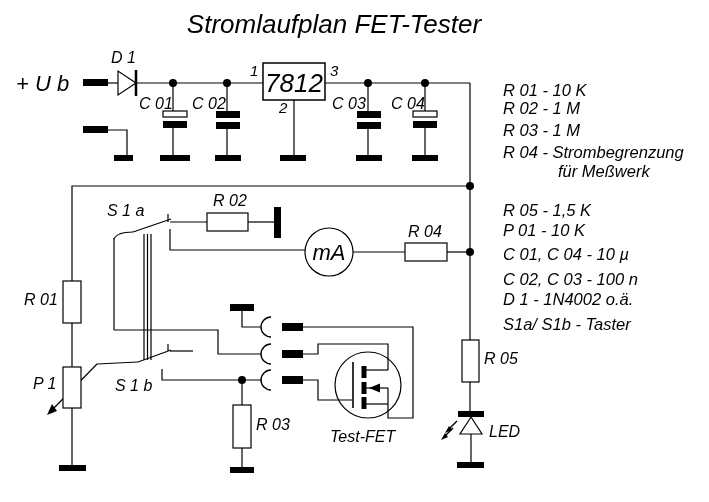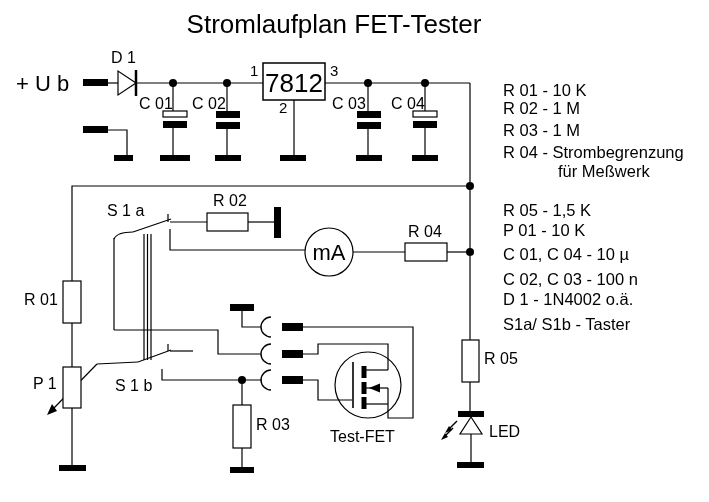--- a/index.html
+++ b/index.html
@@ -1,16 +1,16 @@
 <!DOCTYPE html>
 <html><head>
 <meta charset="utf-8">
 <style>
   html,body{margin:0;padding:0;background:#ffffff;}
-  .canvas{width:709px;height:502px;background:#ffffff;position:relative;overflow:hidden;}
+  .canvas{width:709px;height:502px;background:#ffffff;position:relative;overflow:hidden;font-style:italic;}
   svg{display:block;}
   svg text{font-family:"Liberation Sans","DejaVu Sans",sans-serif;fill:#000000;}
   .t-title{font-size:26px;}
   .t-big{font-size:22px;}
   .t-reg{font-size:26px;}
   .t-lbl{font-size:16px;}
   .t-pin{font-size:15px;}
   .t-list{font-size:16.5px;}
   .t-meter{font-size:22px;}
 </style>

